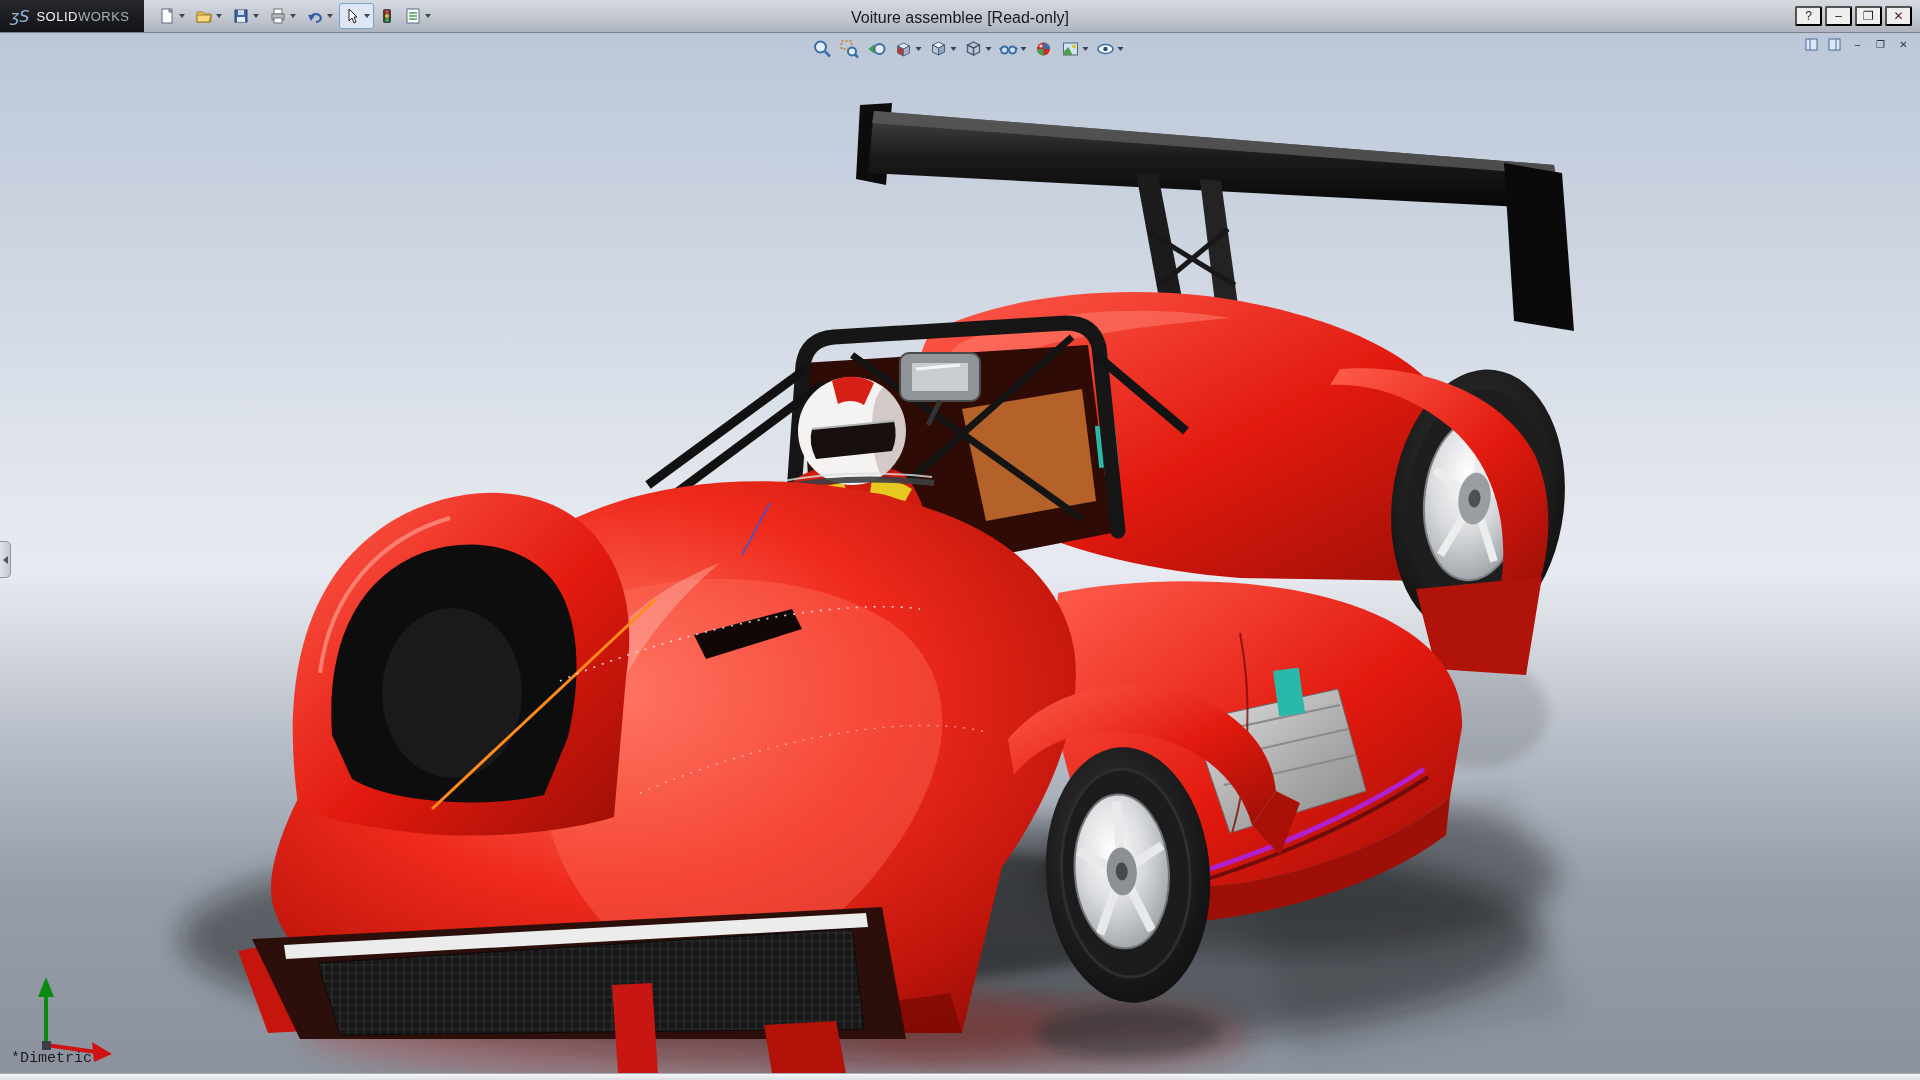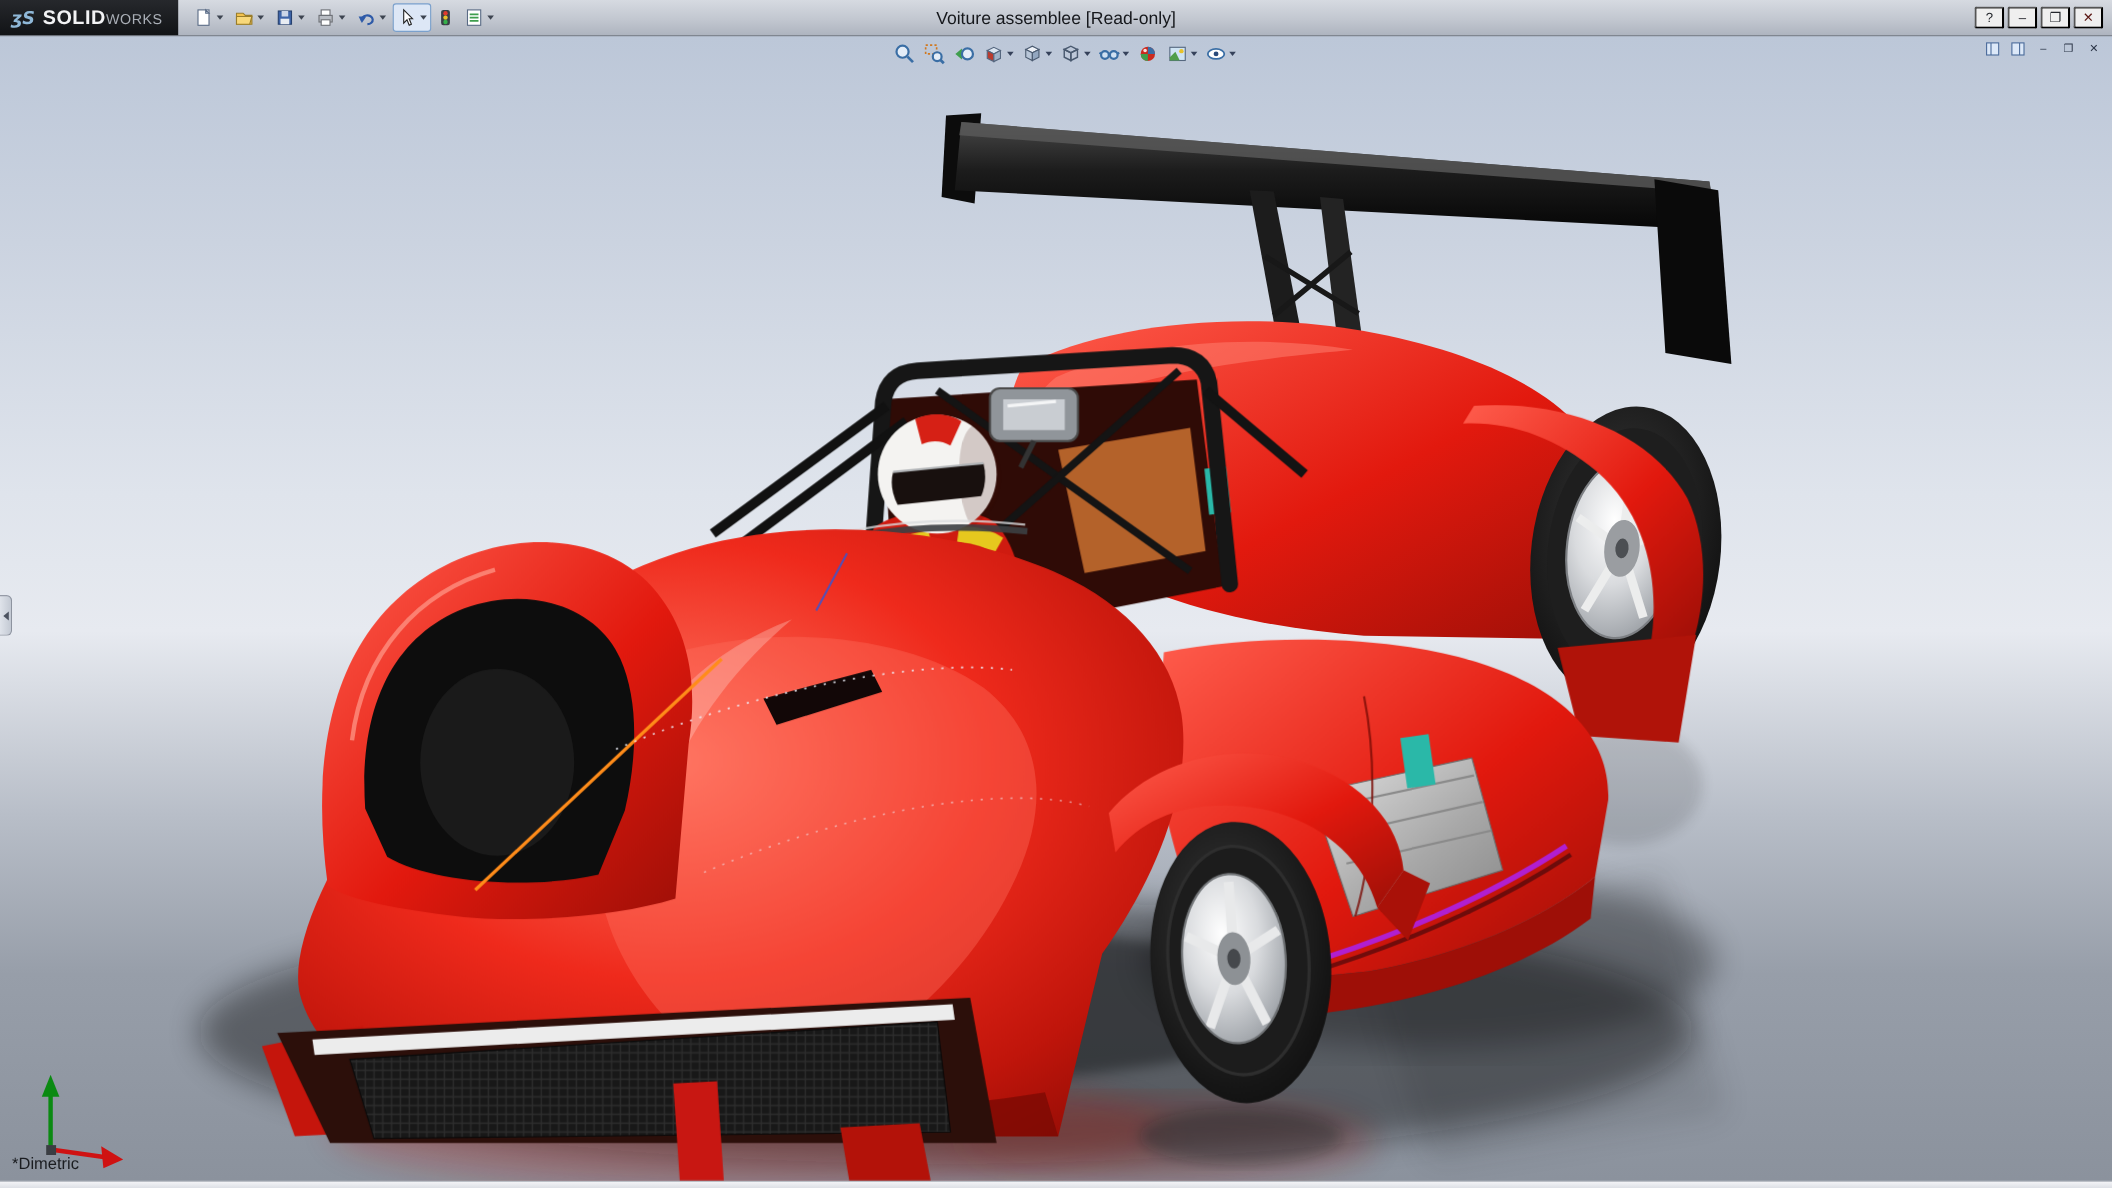--- a/index.html
+++ b/index.html
@@ -6,23 +6,23 @@
   html,body { width:1920px; height:1080px; overflow:hidden;
     font-family:"Liberation Sans","DejaVu Sans",sans-serif; }
   body { background:#8a919c; }
 
   
   .titlebar { position:relative; height:33px; display:flex; align-items:center;
     background:linear-gradient(180deg,#d6dae1 0%,#c2c7d0 55%,#aeb4bf 100%);
     border-bottom:1px solid #7d828c; }
   .logo { height:100%; display:flex; align-items:center; gap:7px; padding:0 14px 0 10px;
     background:linear-gradient(180deg,#26282c,#111316); }
-  .logo-mark { color:#8fb8d8; font-style:italic; font-weight:bold; font-size:16px;
+  .logo-mark { color:#8fb8d8; font-style:italic; font-weight:normal; font-size:16px;
     font-family:"DejaVu Sans",sans-serif; }
-  .brand-bold { color:#f2f3f5; font-weight:bold; font-size:18px; letter-spacing:.5px; }
+  .brand-bold { color:#f2f3f5; font-weight:normal; font-size:13px; letter-spacing:.5px; }
   .brand-light { color:#a9aeb6; font-size:13px; letter-spacing:.5px; }
   .tb-toolbar { display:flex; align-items:center; gap:2px; margin-left:10px; }
   .tb-btn { display:flex; align-items:center; height:26px; padding:0 3px;
     border:1px solid transparent; border-radius:3px; background:transparent; cursor:default; }
   .tb-btn.pressed { background:#dde7f6; border-color:#7aa0cc; }
   .caret { width:0; height:0; border-left:3px solid transparent; border-right:3px solid transparent;
     border-top:4px solid #3d4450; margin-left:3px; }
   .title-text { position:absolute; left:50%; transform:translateX(-50%); top:9px;
     font-size:16px; color:#16181c; white-space:nowrap; }
   .win-controls { margin-left:auto; display:flex; gap:3px; padding-right:8px; }
@@ -45,21 +45,21 @@
   .vp-controls { position:absolute; top:3px; right:7px; display:flex; gap:4px; align-items:center; }
   .vp-btn { width:19px; height:17px; display:flex; align-items:center; justify-content:center;
     font-size:10px; color:#2a3446; background:transparent; border:none; }
 
   .left-tab { position:absolute; left:0; top:508px; width:11px; height:37px;
     background:linear-gradient(90deg,#dfe3ea,#c3c9d3); border:1px solid #8d939f; border-left:none;
     border-radius:0 5px 5px 0; display:flex; align-items:center; justify-content:center; }
   .left-tab .tri { width:0; height:0; border-top:4px solid transparent; border-bottom:4px solid transparent;
     border-right:5px solid #4c5360; }
 
-  .view-label { position:absolute; left:11px; bottom:6px; font-size:15px; color:#1b1d21; }
+  .view-label { position:absolute; left:11px; bottom:6px; font-size:15px; color:#1b1d21;font-family:Liberation Mono, monospace; }
 
   
   .statusbar { height:7px; background:linear-gradient(180deg,#f4f5f7,#dde0e6);
     border-top:1px solid #a6abb5; }
 
   button { font-family:inherit; }
 </style>
 </head>
 <body>
 

